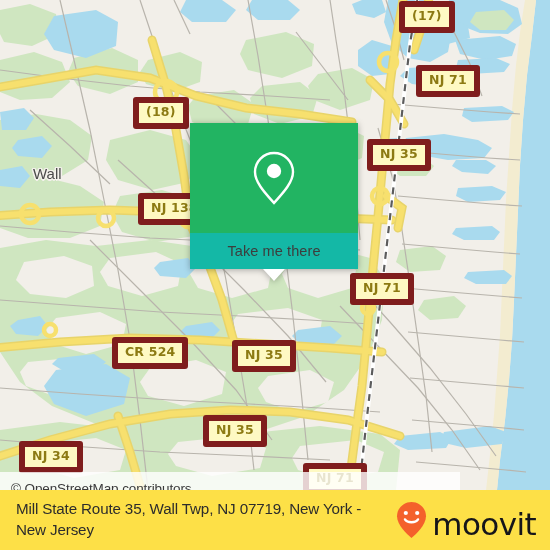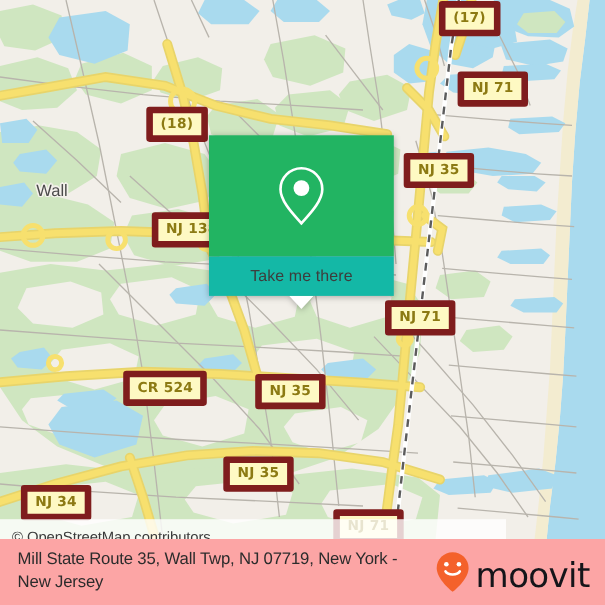--- a/index.html
+++ b/index.html
@@ -123,21 +123,21 @@
     border-top: 12px solid #ffffff;
   }
 
   
   #caption-bar {
     position: absolute;
     left: 0;
     top: 490px;
     width: 550px;
     height: 60px;
-    background: #fca5a5;
+    background: #fde047;
     display: flex;
     align-items: center;
     box-sizing: border-box;
     padding: 0 14px 0 16px;
   }
   #caption-text {
     flex: 1;
     font-size: 15.2px;
     color: #2c2c2c;
     line-height: 1.35;

